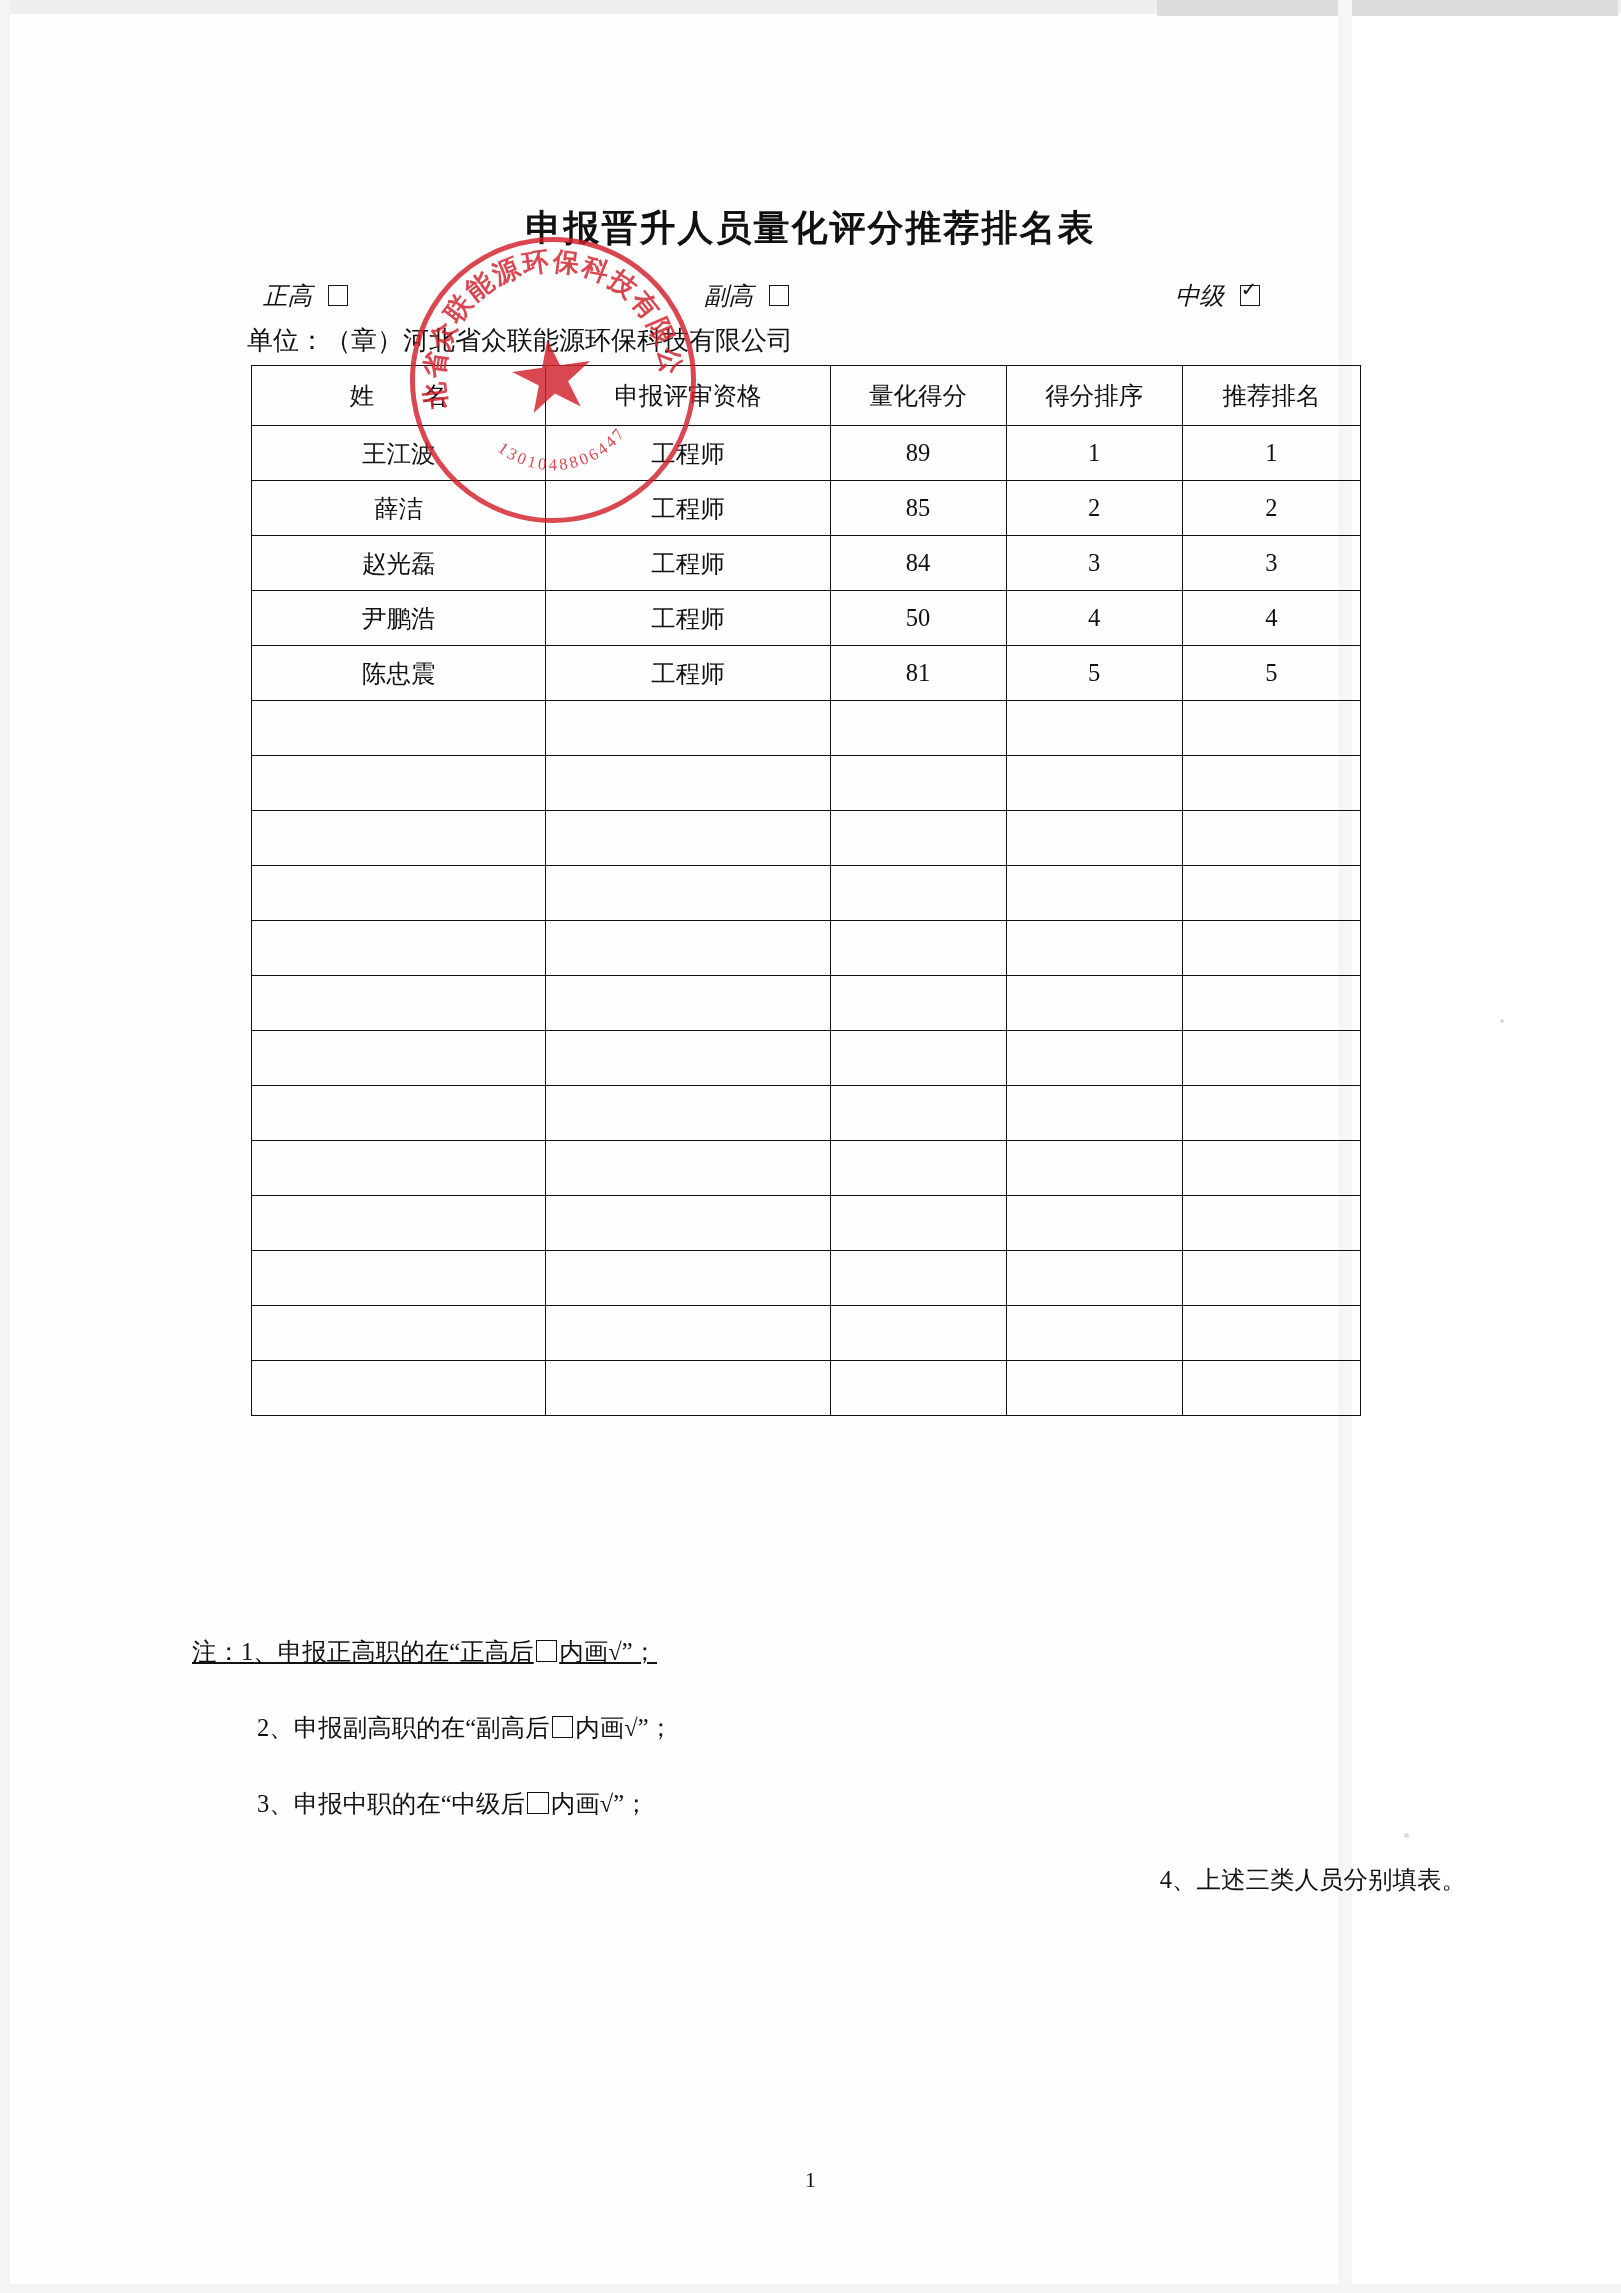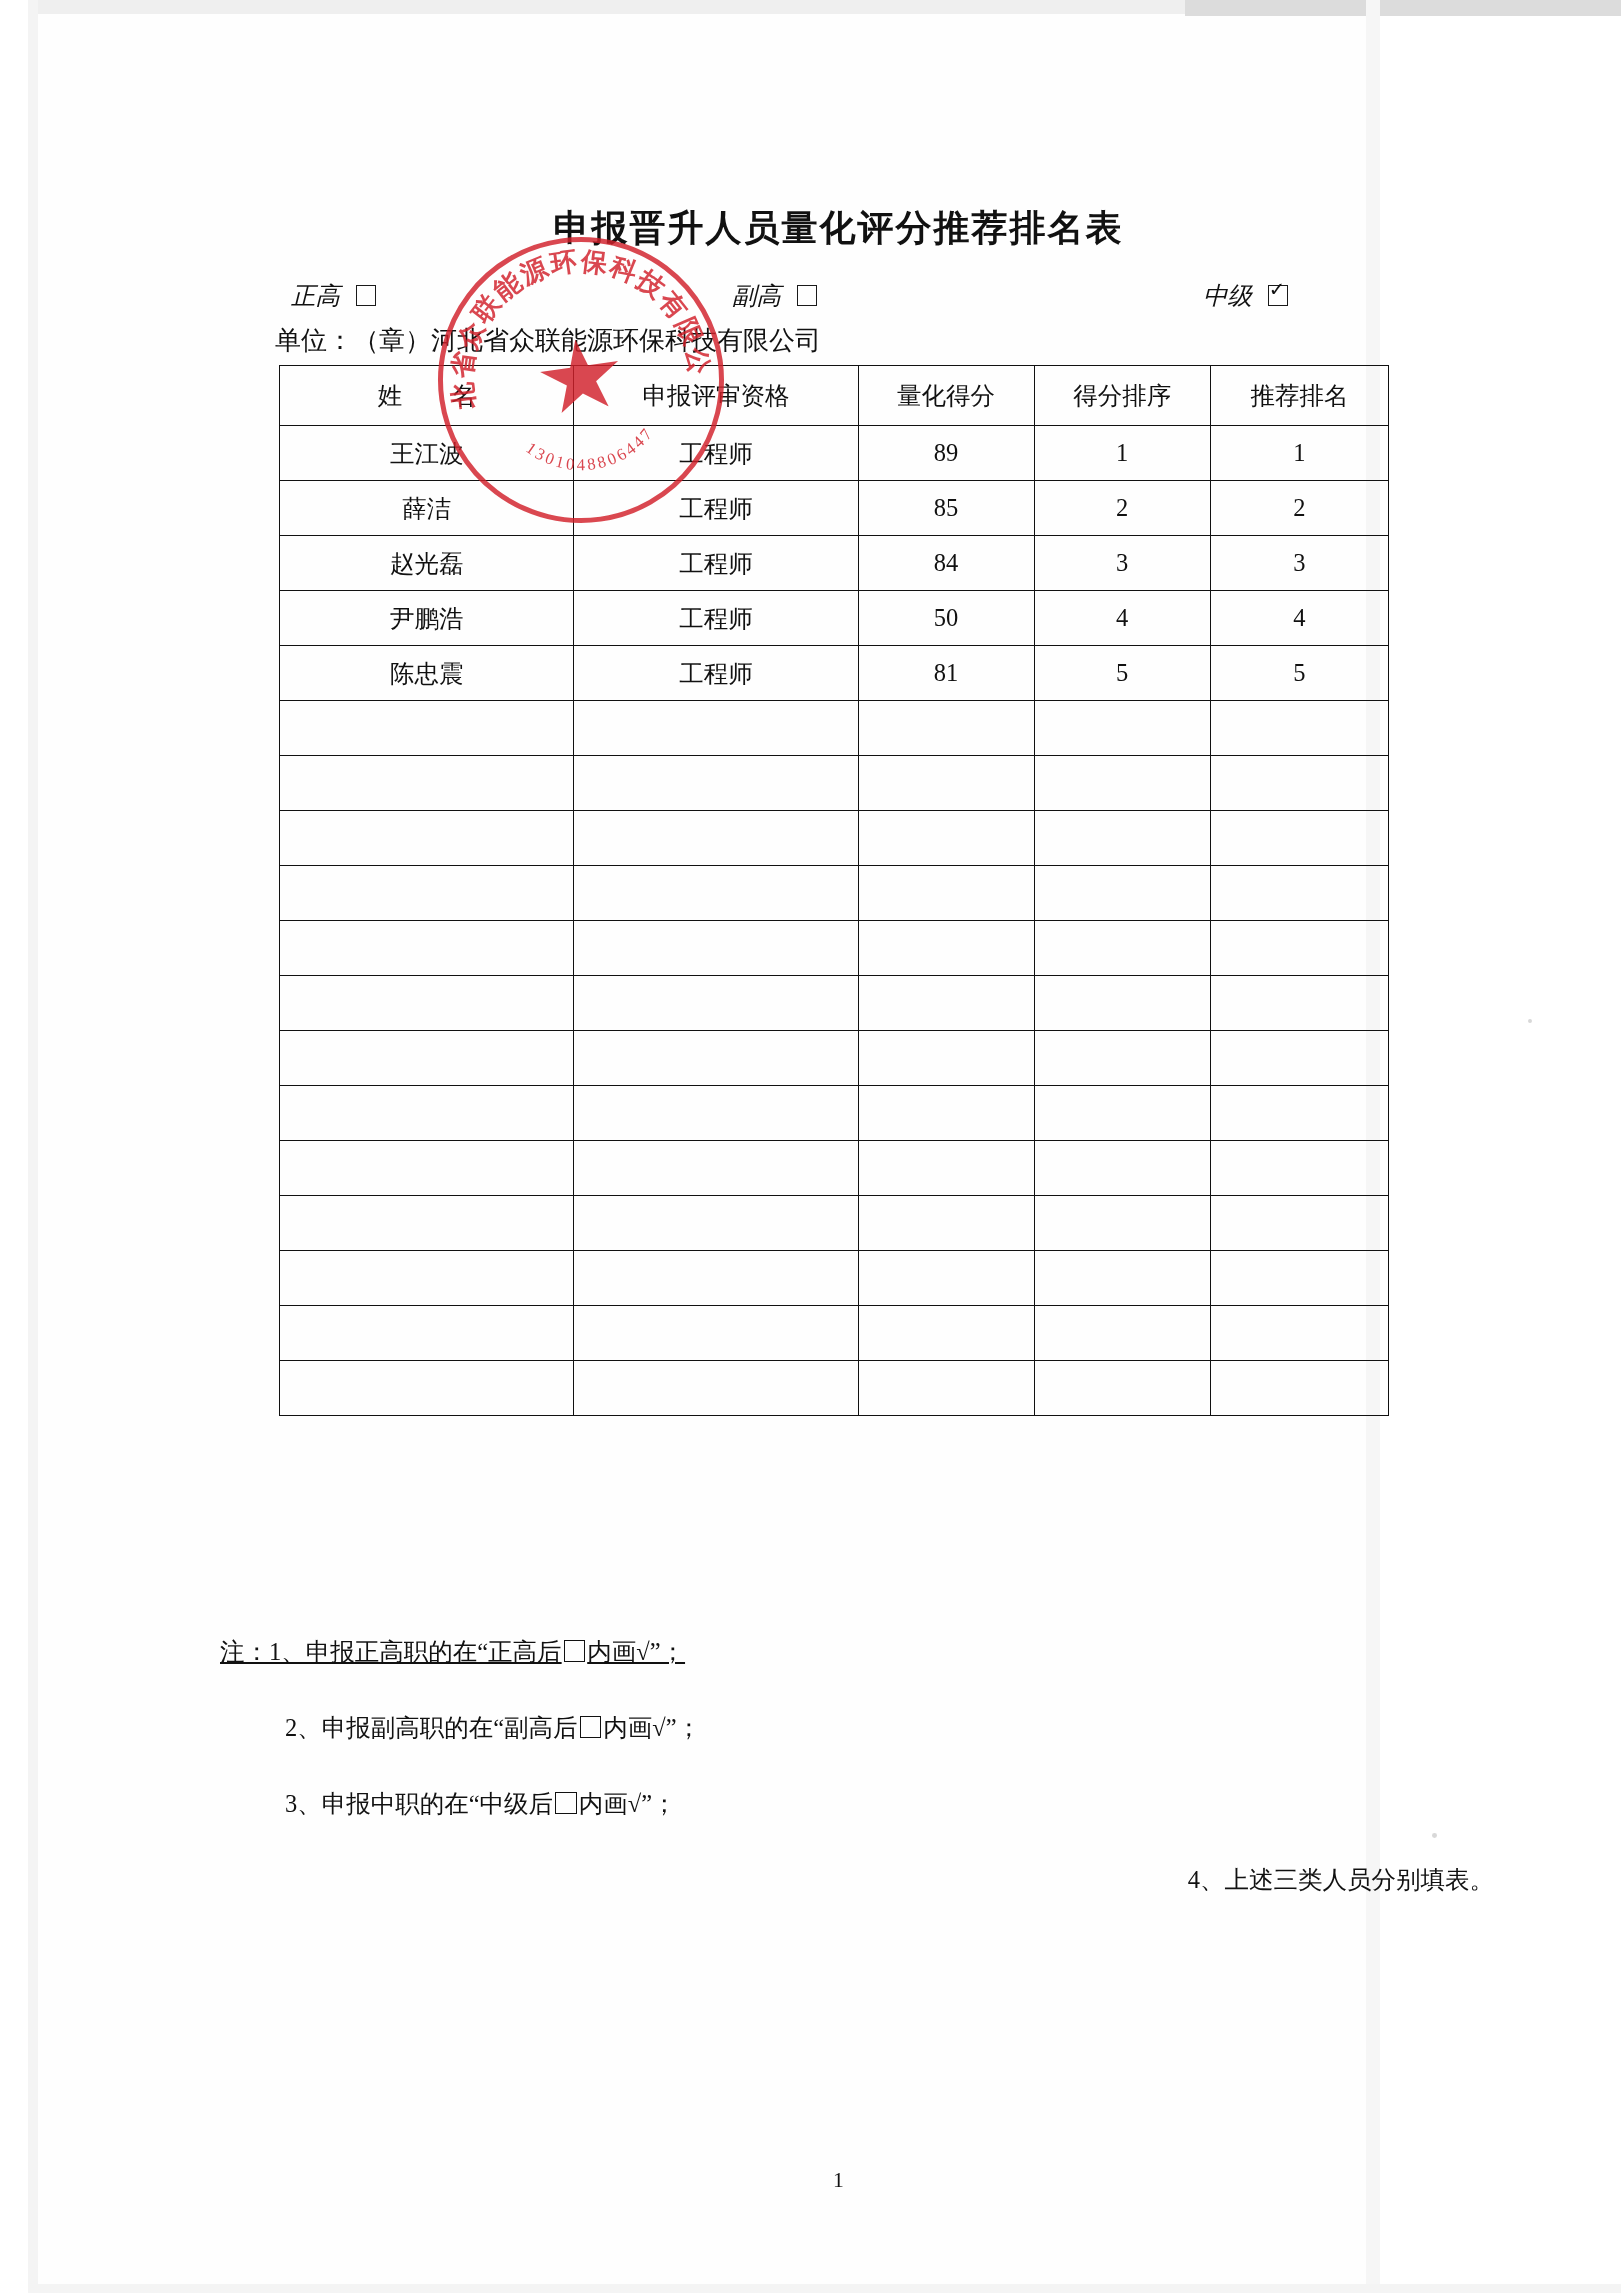--- a/index.html
+++ b/index.html
@@ -14,21 +14,20 @@
     font-family: "Liberation Serif", "DejaVu Serif", serif;
     color: #111;
     overflow: hidden;
   }
   .page {
     position: absolute;
     left: 0; top: 0;
     width: 1352px;
     height: 2294px;
     background: #fefefe;
-    margin-left: 28px;
   }
   
   .scan-edge-top {
     position: absolute; left: 0; top: 0; width: 1621px; height: 13.7px;
     background: #efefef;
   }
   .scan-edge-left {
     position: absolute; left: 0; top: 0; width: 9.8px; height: 2294px;
     background: #f4f4f4;
   }

